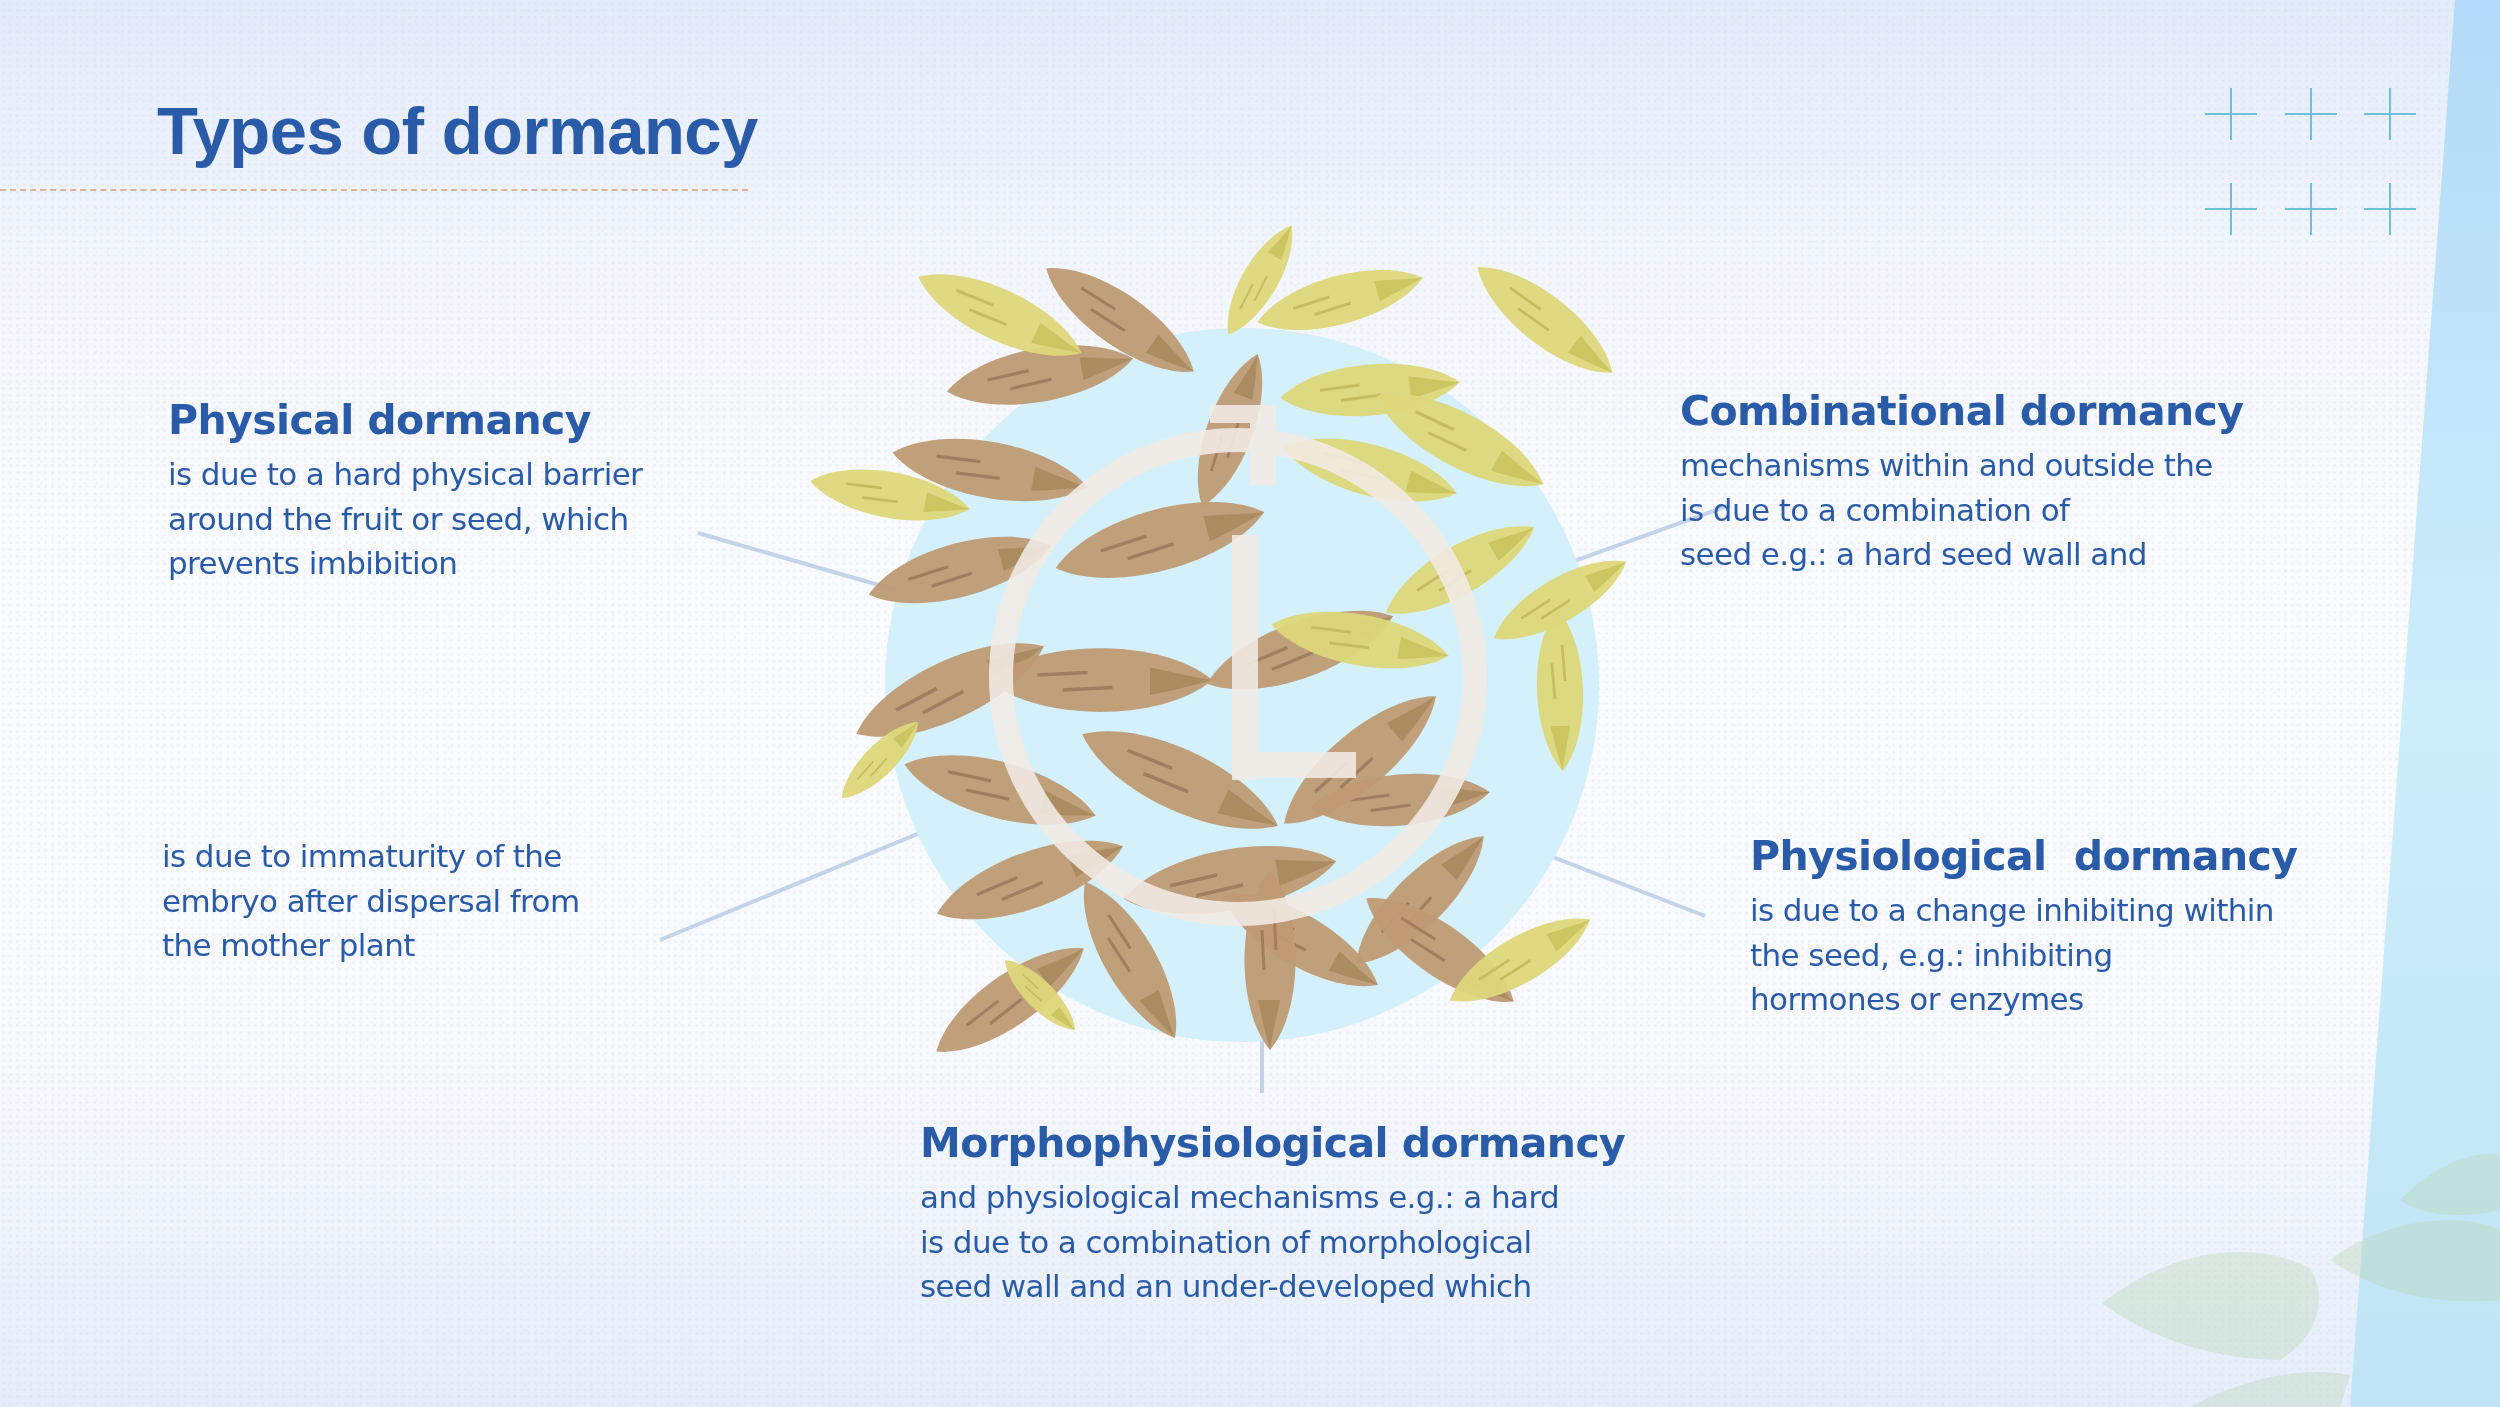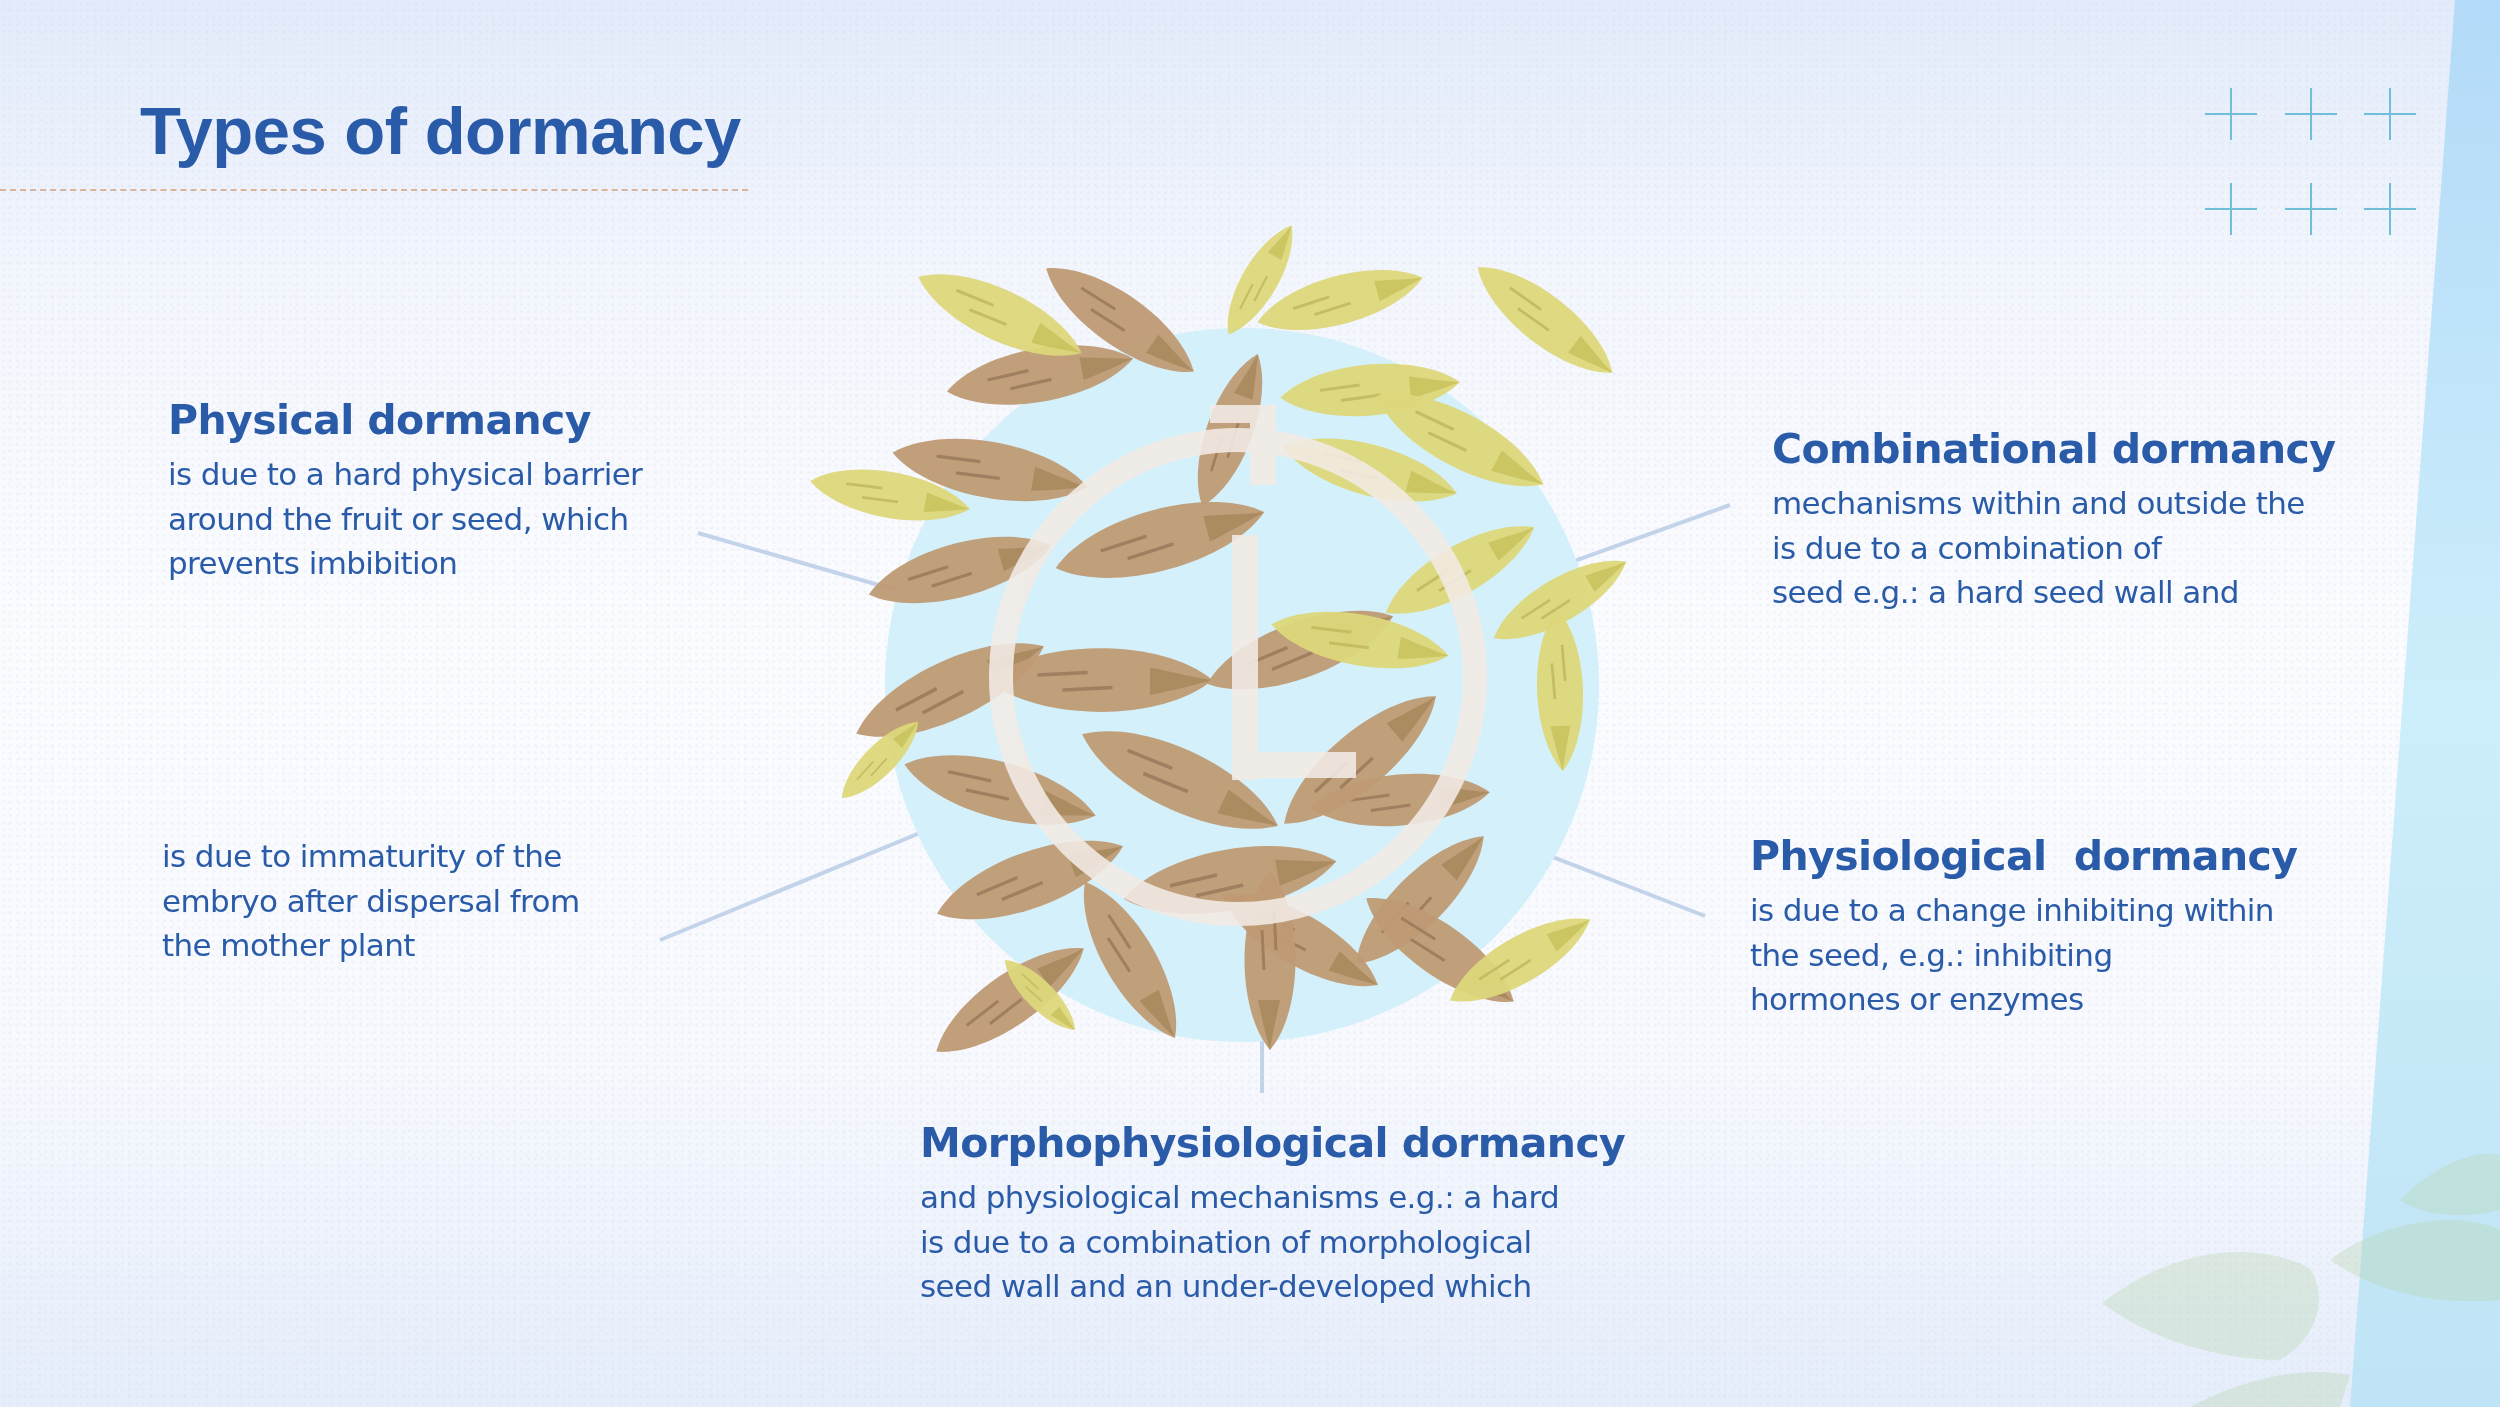--- a/index.html
+++ b/index.html
@@ -15,21 +15,21 @@
       radial-gradient(rgba(200,205,215,0.18) 1px, transparent 1.5px),
       radial-gradient(rgba(200,205,215,0.12) 1px, transparent 1.5px);
     background-size: 7px 7px, 11px 11px;
     background-position: 0 0, 3px 5px;
     pointer-events: none;
   }
   .right-stripe {
     position: absolute; top: 0; right: 0; width: 180px; height: 1407px;
   }
   .title {
-    position: absolute; left: 140px; top: 92px;
+    position: absolute; left: 157px; top: 92px;
     font-family: "Liberation Sans", sans-serif;
     font-weight: 700; font-size: 67px; color: #2a5ba8;
     letter-spacing: -0.5px;
   }
   .title-rule {
     position: absolute; left: 0; top: 189px; width: 748px; height: 0;
     border-top: 2px dashed #d6b59c;
   }
   .plus-grid {
     position: absolute; left: 2205px; top: 88px; width: 220px; height: 150px;
@@ -52,21 +52,21 @@
     white-space: pre;
   }
   .block .desc {
     font-family: "DejaVu Sans", sans-serif; font-weight: 400;
     font-size: 31px; line-height: 44.5px; letter-spacing: -0.6px;
     margin-top: 8px;
   }
   .block .desc span { display: block; white-space: nowrap; }
 
   #b-physical { left: 168px; top: 396px; }
-  #b-combinational { left: 1772px; top: 387px; margin-top: 38px; }
+  #b-combinational { left: 1680px; top: 387px; }
   #b-morphological { left: 162px; top: 826px; }
   #b-physiological { left: 1750px; top: 832px; }
   #b-morphophys { left: 920px; top: 1105px; margin-top: 14px; }
 </style>
 </head>
 <body>
 
 <div class="bg-noise"></div>
 
 <svg class="right-stripe" viewBox="2320 0 180 1407" preserveAspectRatio="none">

